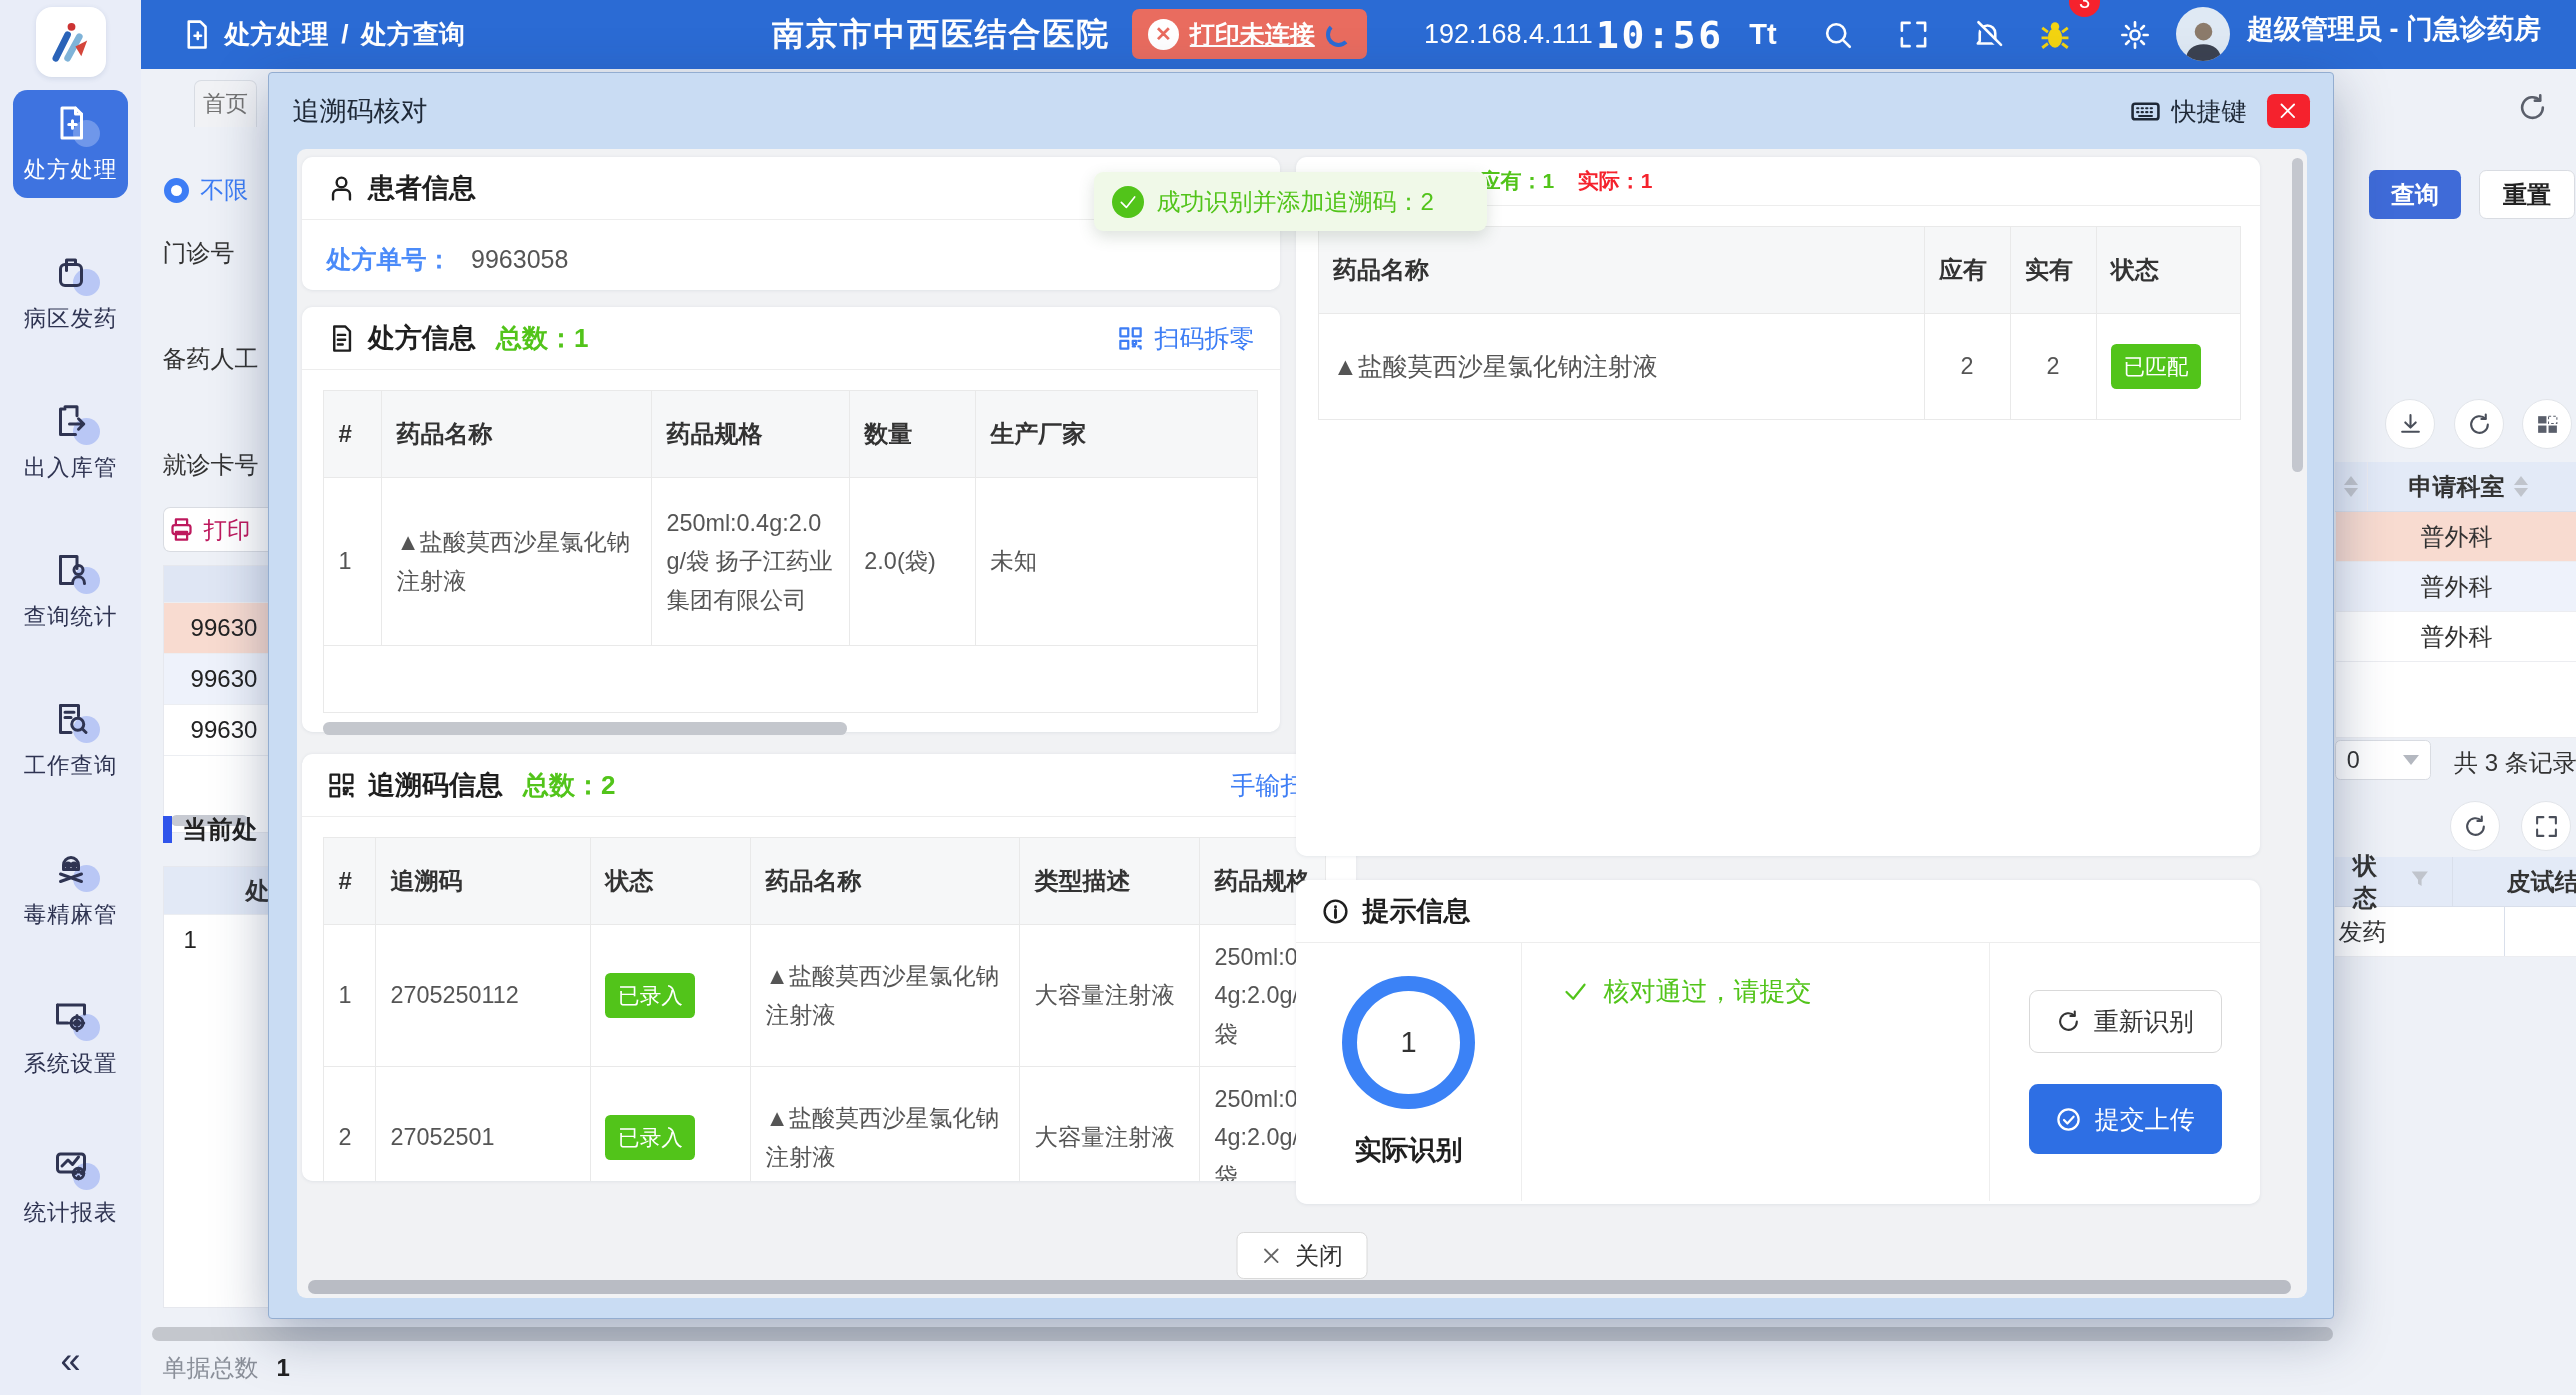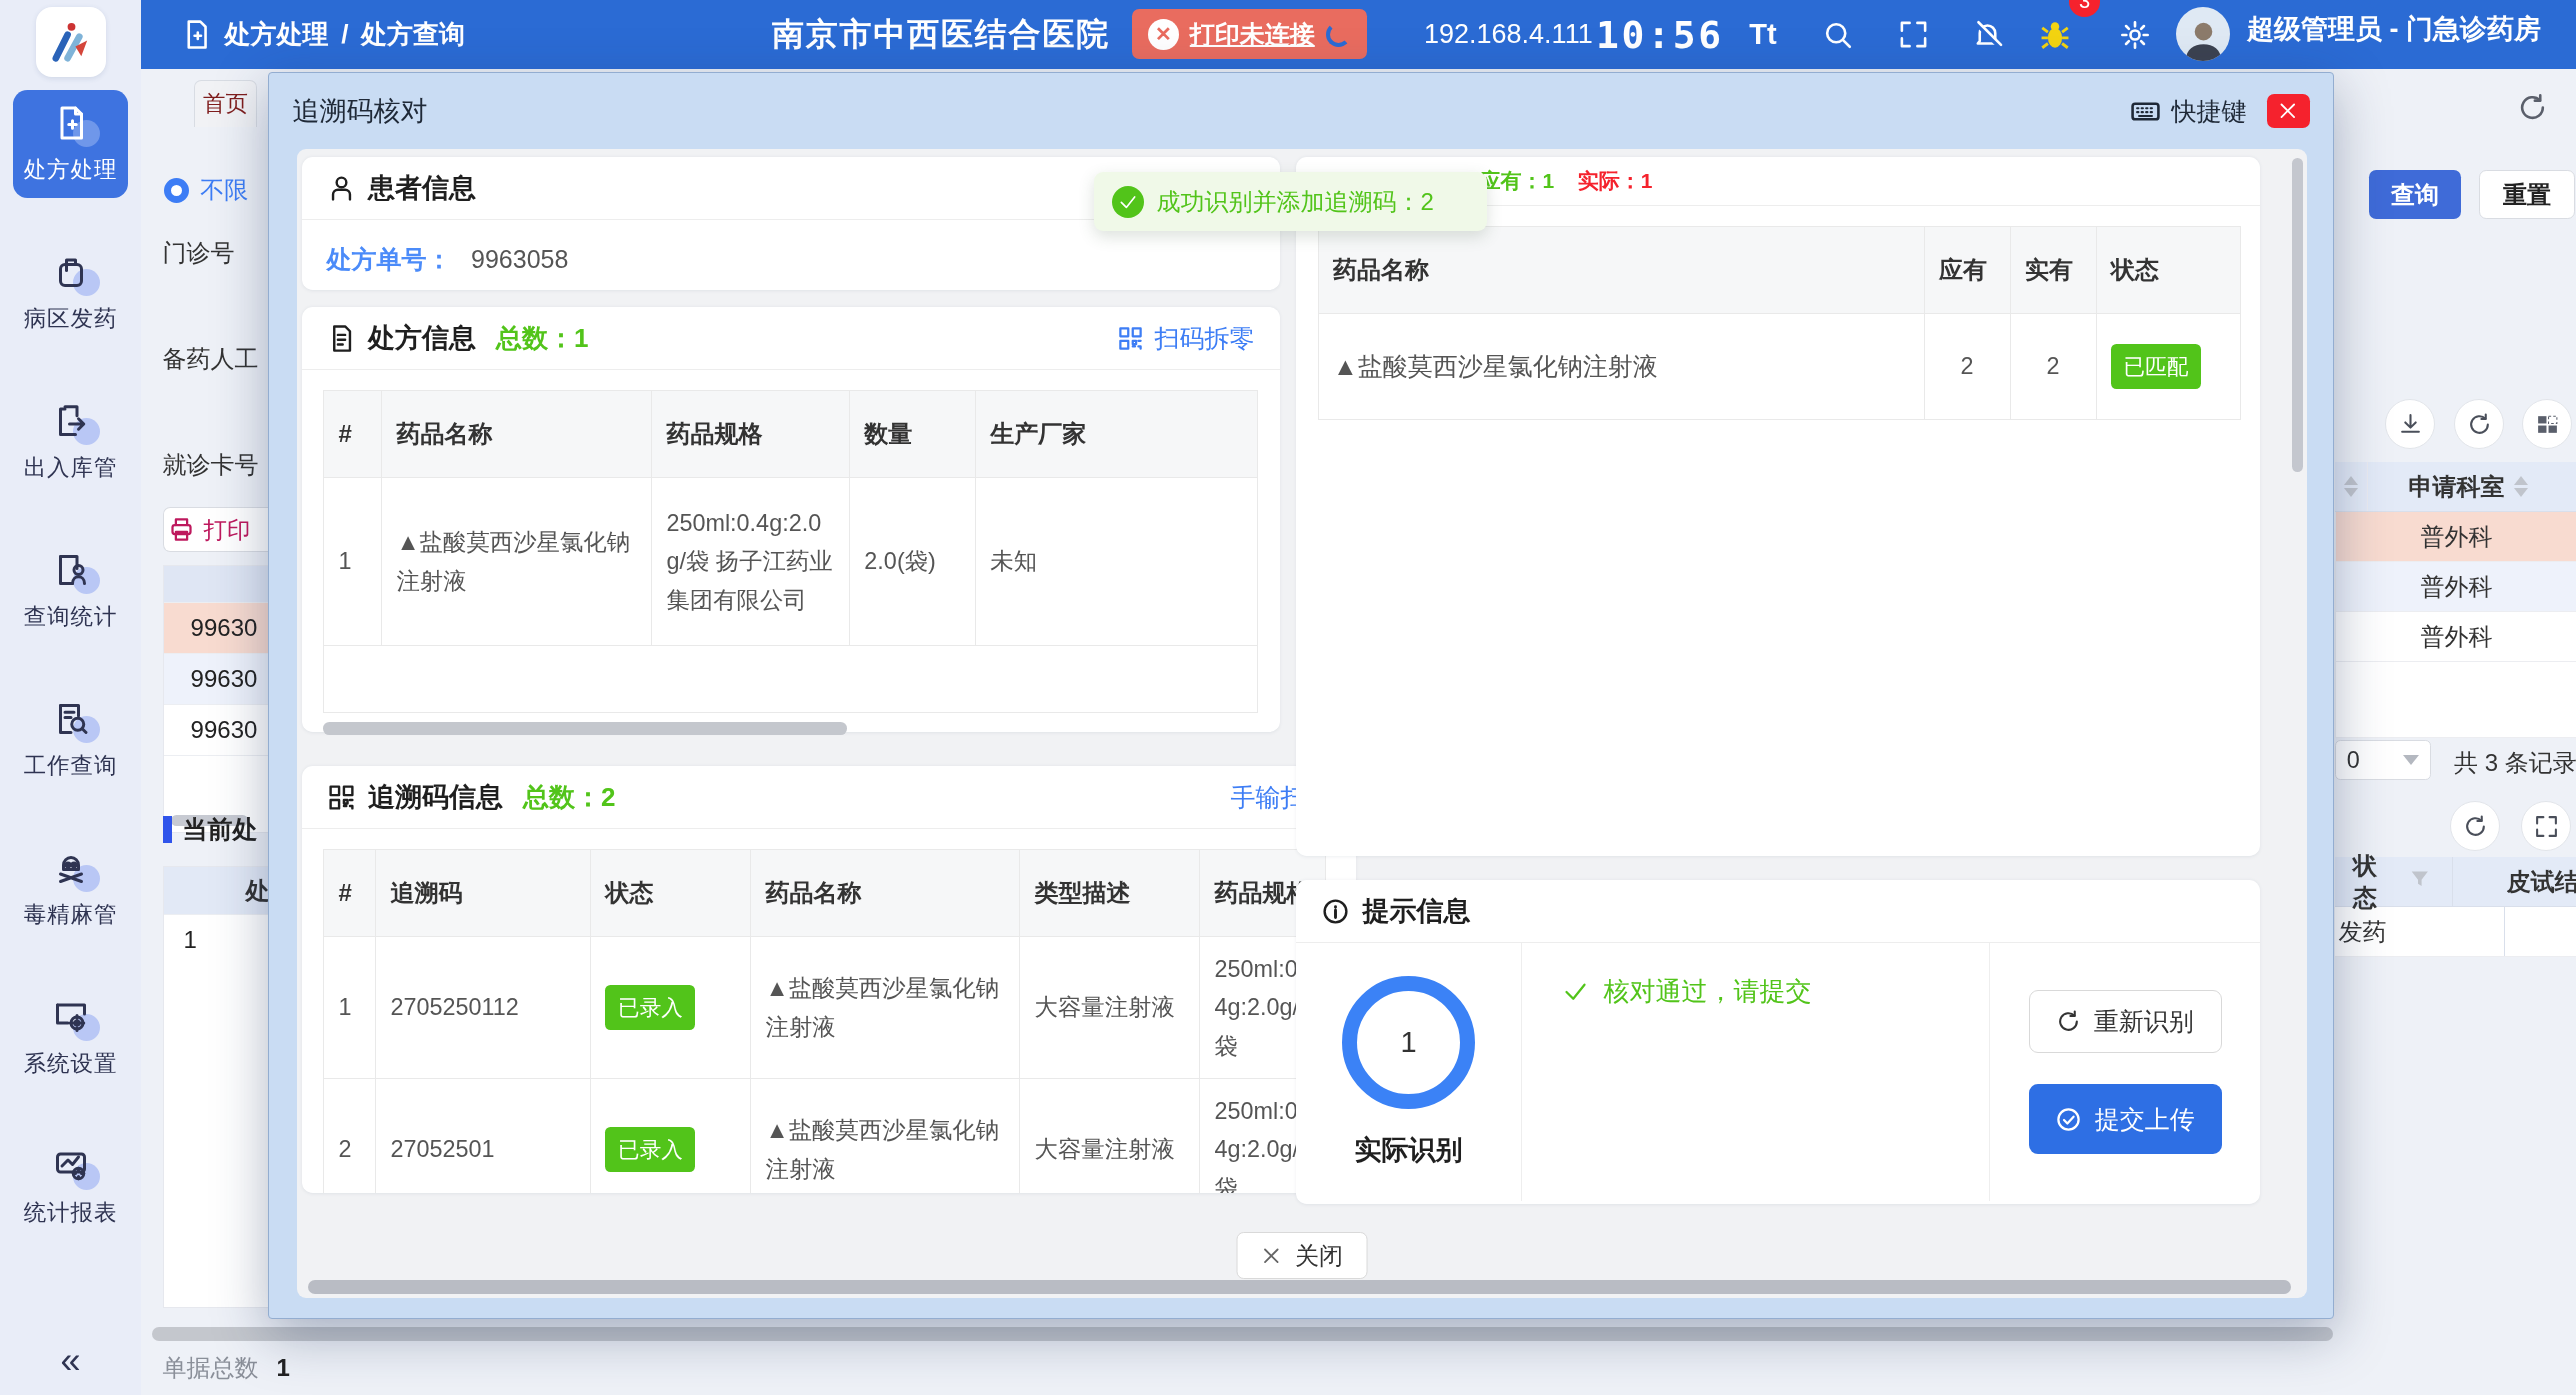--- a/index.html
+++ b/index.html
@@ -32,21 +32,21 @@
   .ip { position:absolute; left:1283px; top:0; height:69px; display:flex; align-items:center; font-size:27px; }
   .clock { position:absolute; left:1455px; top:0; height:69px; display:flex; align-items:center; font-family:"DejaVu Sans Mono", monospace; font-size:38px; font-weight:bold; letter-spacing:2.7px; }
   .tico { position:absolute; top:0; height:69px; display:flex; align-items:center; justify-content:center; width:54px; cursor:pointer; }
   .bug-wrap { position:relative; }
   .bug-badge { position:absolute; top:-14.4px; right:-18px; min-width:31px; height:31px; background:#f5222d; border-radius:15.3px; color:#fff; font-size:20px; display:flex; align-items:center; justify-content:center; padding:0 5.4px; }
   .avatar { position:absolute; left:2035px; top:7.2px; width:54px; height:54px; border-radius:50%; background:#dfe9f4; display:flex; align-items:flex-end; justify-content:center; overflow:hidden; }
   .user { position:absolute; left:2106px; top:0; height:57px; display:flex; align-items:center; font-size:27px; font-weight:bold; }
 
   
   .bg-main { position:absolute; left:141px; top:69px; width:2435px; height:1327px; background:#eef1f7; }
-  .home-tab { position:absolute; left:53px; top:10.8px; width:63px; height:47px; background:#f1f2f5; border:0.9px solid #d8dce3; border-bottom:none; border-radius:7.2px 7.2px 0 0; display:flex; align-items:center; justify-content:center; font-size:22.5px; color:#7f1d1d; cursor:pointer; }
+  .home-tab { position:absolute; left:53px; top:10.8px; width:63px; height:47px; background:#f1f2f5; border:0.9px solid #d8dce3; border-bottom:none; border-radius:7.2px 7.2px 0 0; display:flex; align-items:center; justify-content:center; font-size:22.5px; color:#737373; cursor:pointer; }
   .bg-refresh { position:absolute; left:2376px; top:23.4px; color:#5a5f6b; cursor:pointer; }
   .radio-row { position:absolute; left:23.4px; top:105px; display:flex; align-items:center; gap:10.8px; color:#3d7df5; font-size:24px; cursor:pointer; }
   .radio { width:25px; height:25px; border-radius:50%; border:7.2px solid #3d7df5; background:#fff; }
   .f-label { position:absolute; left:21.6px; color:#333; font-size:24px; }
   .print-btn { position:absolute; left:21.6px; top:434px; width:106px; height:45px; background:#fff; border:0.9px solid #d9dce2; border-radius:7.2px 0 0 7.2px; border-right:none; display:flex; align-items:center; gap:9px; padding-left:4px; font-size:23.4px; color:#be185d; overflow:hidden; cursor:pointer; }
   .mini-table { position:absolute; left:21.6px; top:427px; width:107px; background:#fff; border:0.9px solid #e6e8ee; border-right:none; }
   .mt-head { height:36px; background:#dfe6f4; }
   .mt-row { height:51px; display:flex; align-items:center; padding-left:27px; font-size:24px; color:#222; border-top:0.9px solid #eceef2; white-space:nowrap; overflow:hidden; }
   .mt-row.hl { background:#f8dbd0; }
   .mt-row.alt { background:#eef2fb; }
@@ -525,21 +525,21 @@
               <td>未知</td>
             </tr>
           </tbody>
         </table>
         <div class="tbl-empty" style="height:67px;"></div>
         <div class="hscroll">
             <div class="thumb" style="width:56%;"></div>
           </div>
       </div>
 
-      <div class="card" style="left:4.5px; top:605px; width:1054px; height:427px; overflow:hidden;margin-top:12px;">
+      <div class="card" style="left:4.5px; top:605px; width:1054px; height:427px; overflow:hidden;">
         <div class="card-head">
           <svg class="ic" width="29" height="29" viewBox="0 0 24 24" style="color:#1f1f1f;">
               <rect x="3" y="3" width="7" height="7"></rect>
               <rect x="14" y="3" width="7" height="7"></rect>
               <rect x="3" y="14" width="7" height="7"></rect>
               <path d="M14 14 h3 v3 h-3 z M19 14 h2 M14 19 h2 M19 19 h2 v2"></path>
             </svg>
           <span class="card-title">追溯码信息</span>
           <span class="count"><span>总数：</span><span>2</span></span>
           <span class="card-link">

